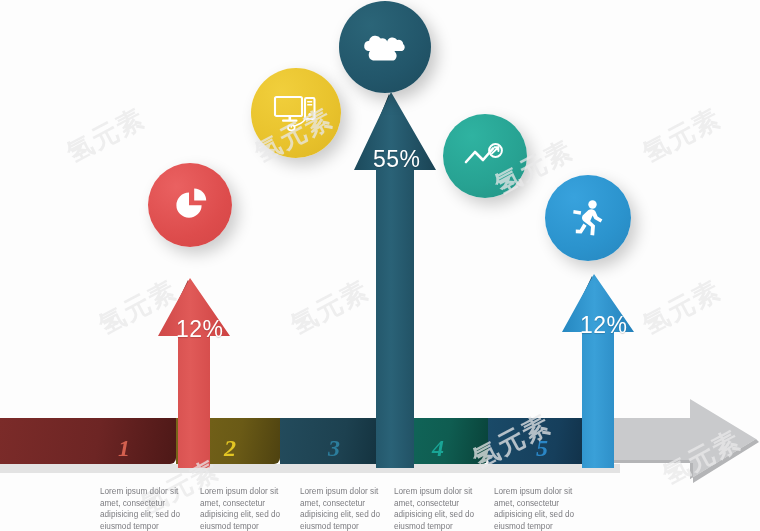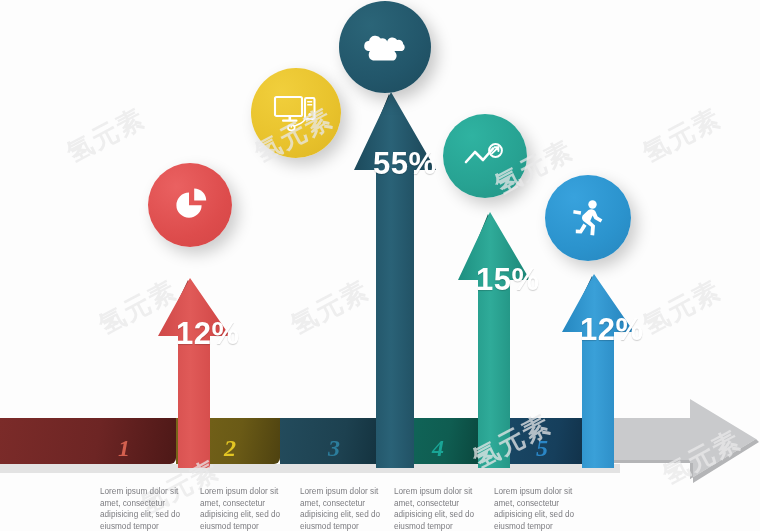--- a/index.html
+++ b/index.html
@@ -29,21 +29,21 @@
     position:absolute;left:0;top:46px;height:9px;background:rgba(0,0,0,.10);
   }
 
   
   .endhead{position:absolute;left:596px;top:399px;width:164px;height:84px;z-index:2;}
 
   
   .arrow{position:absolute;z-index:3;}
   .arrow svg{display:block;overflow:visible;}
   .pct{
-    position:absolute;color:#ffffff;font-size:31px;font-weight:700;
+    position:absolute;color:#ffffff;font-size:23px;font-weight:400;
     letter-spacing:.5px;z-index:4;text-shadow:0 1px 1px rgba(0,0,0,.18);
     font-family:"Liberation Sans","DejaVu Sans",sans-serif;white-space:nowrap;
   }
 
   
   .circle{
     position:absolute;border-radius:50%;z-index:5;
     display:flex;align-items:center;justify-content:center;
   }
   .circle svg{display:block;}
@@ -118,35 +118,20 @@
         <linearGradient id="g3" x1="0" y1="0" x2="1" y2="0">
           <stop offset="0%" stop-color="#1c4a5c"></stop>
           <stop offset="45%" stop-color="#2a6277"></stop>
           <stop offset="100%" stop-color="#1a4354"></stop>
         </linearGradient>
       </defs>
     </svg>
     <span class="pct" style="left:25px;top:60px;">55%</span>
   </div>
 
-  <div class="arrow" style="left:452px;top:206px;">
-    <svg width="84" height="262" viewBox="0 0 84 262">
-      <polygon points="36,8 74,72 54,72 54,262 36,262" fill="#1f8d7f"></polygon>
-      <polygon points="36,8 10,72 54,72 54,262 36,262" fill="#0f5e53"></polygon>
-      <polygon points="38,6 78,74 58,74 58,262 26,262 26,74 6,74" fill="url(#g4)"></polygon>
-      <defs>
-        <linearGradient id="g4" x1="0" y1="0" x2="1" y2="0">
-          <stop offset="0%" stop-color="#1d8f80"></stop>
-          <stop offset="45%" stop-color="#2fab99"></stop>
-          <stop offset="100%" stop-color="#1a8475"></stop>
-        </linearGradient>
-      </defs>
-    </svg>
-    <span class="pct" style="left:24px;top:56px;">15%</span>
-  </div>
 
   <div class="arrow" style="left:556px;top:268px;">
     <svg width="84" height="200" viewBox="0 0 84 200">
       <polygon points="36,8 74,62 54,62 54,200 36,200" fill="#2585bd"></polygon>
       <polygon points="36,8 10,62 54,62 54,200 36,200" fill="#154f70"></polygon>
       <polygon points="38,6 78,64 58,64 58,200 26,200 26,64 6,64" fill="url(#g5)"></polygon>
       <defs>
         <linearGradient id="g5" x1="0" y1="0" x2="1" y2="0">
           <stop offset="0%" stop-color="#2587c0"></stop>
           <stop offset="45%" stop-color="#3aa0d8"></stop>

